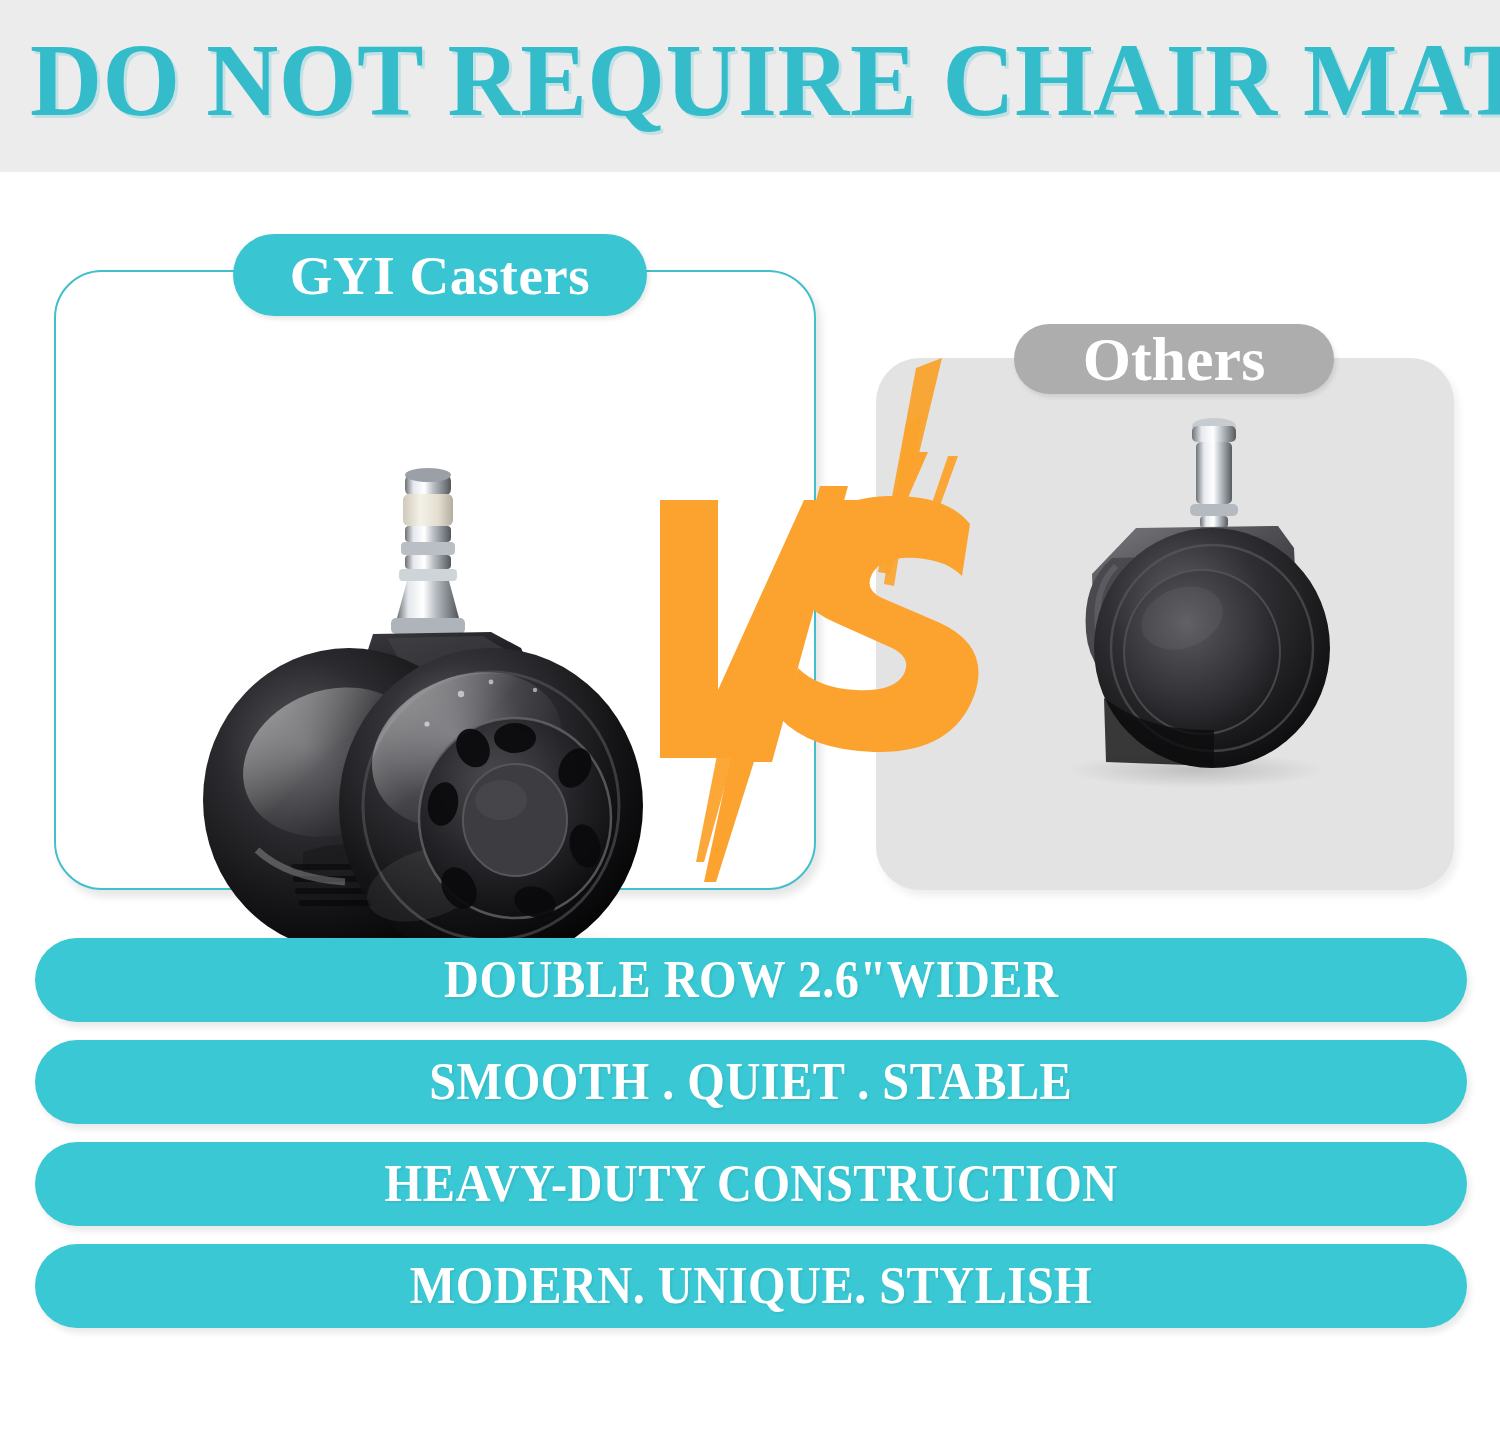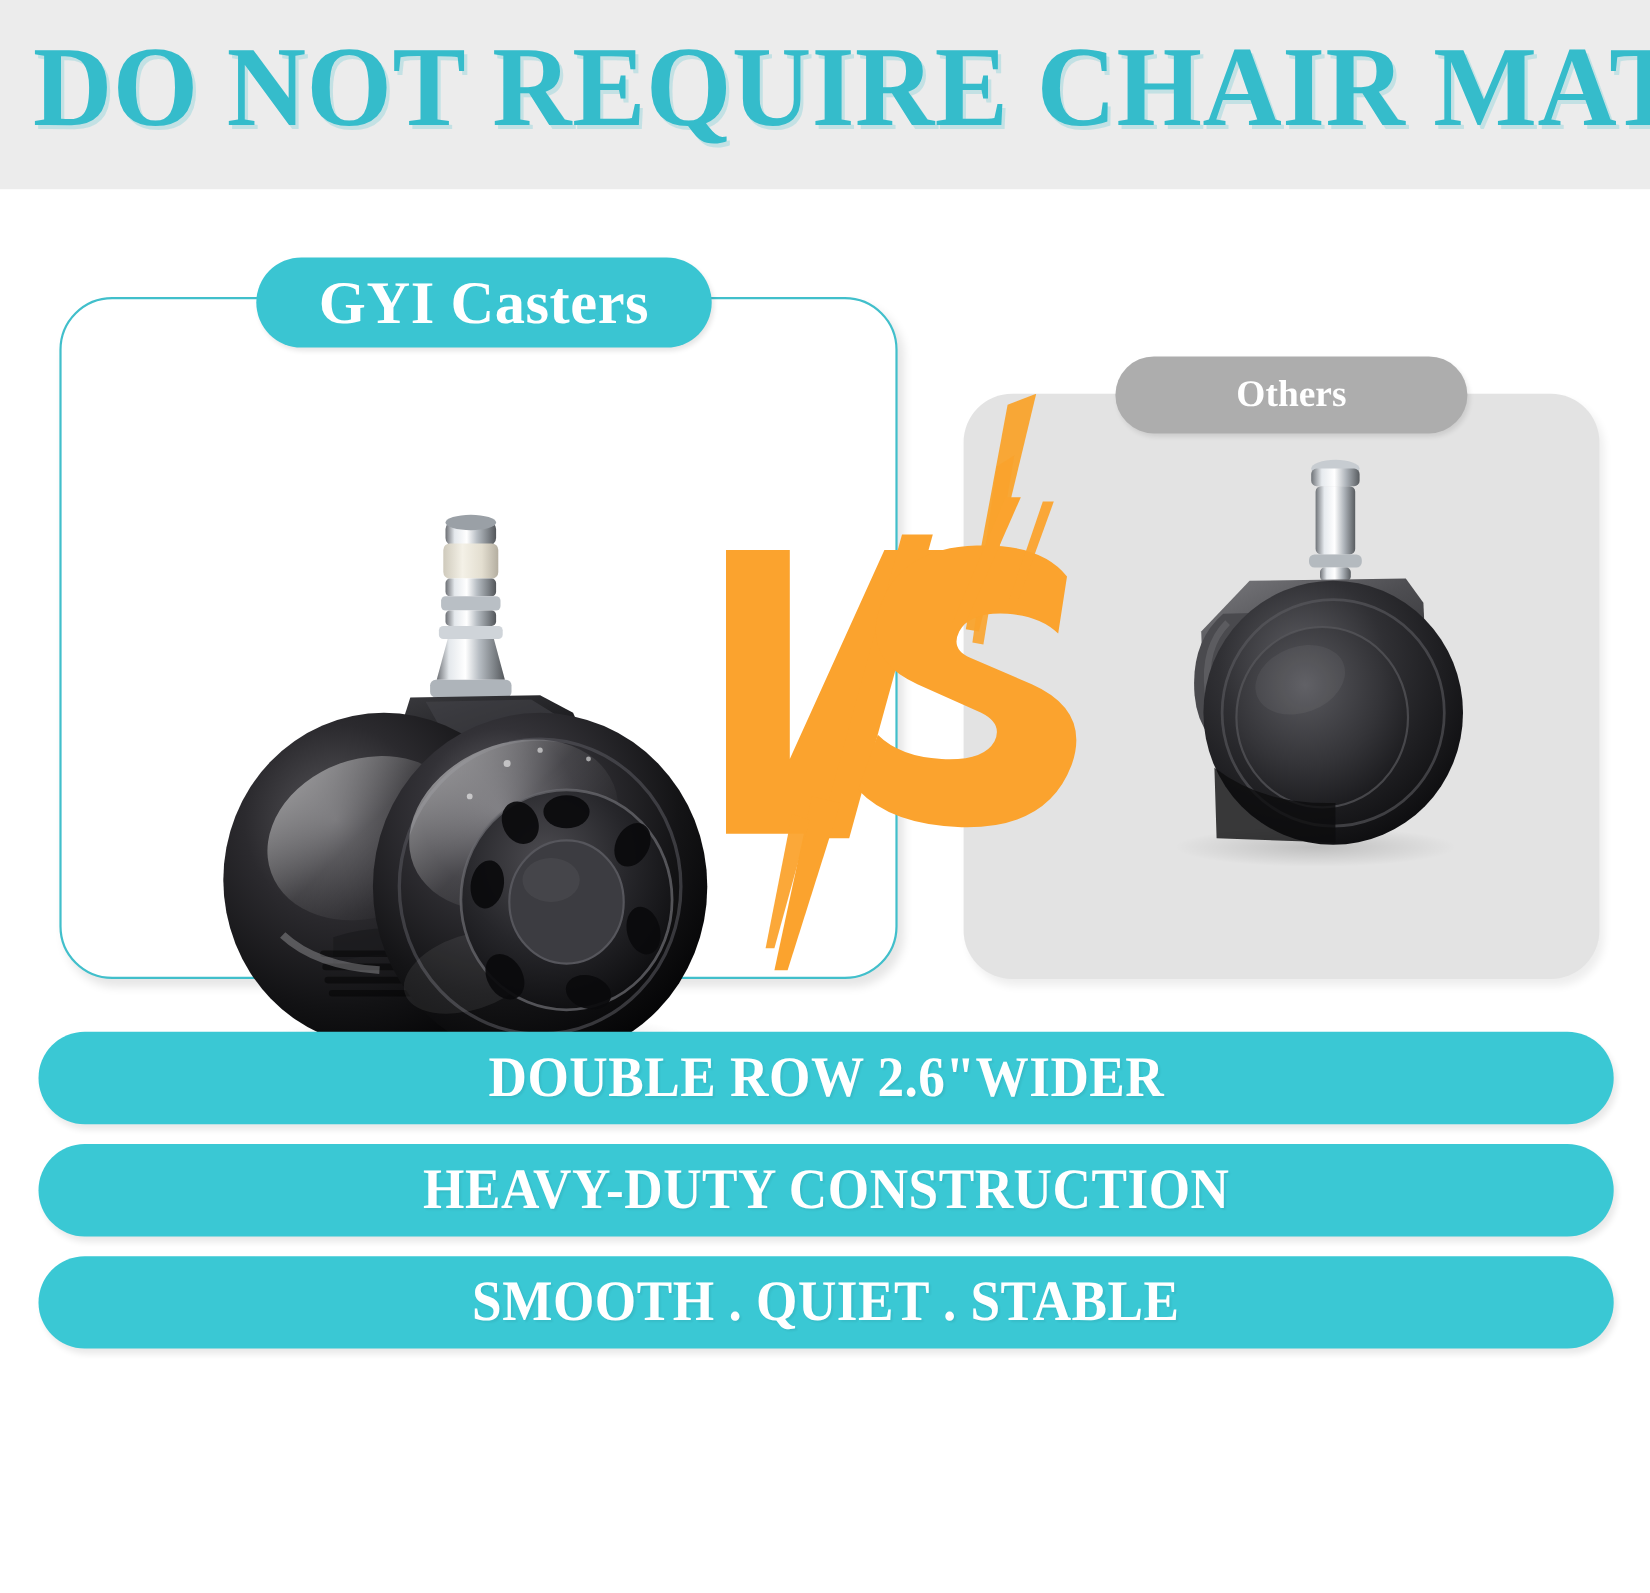--- a/index.html
+++ b/index.html
@@ -64,21 +64,21 @@
   }
   .badge-gyi{
     left:229px;top:62px;width:414px;height:82px;
     background:#3ac5d2;
     font-size:55px;
     letter-spacing:0.5px;
   }
   .badge-others{
     left:1010px;top:152px;width:320px;height:70px;
     background:#adadad;
-    font-size:34px;
+    font-size:62px;
   }
 
   
   .vs-wrap{
     position:absolute;left:648px;top:290px;width:350px;height:420px;
     pointer-events:none;
   }
   .vs-wrap svg{display:block;width:350px;height:420px;overflow:visible;}
 
   
@@ -323,20 +323,23 @@
       </svg>
     </div>
 
   </div>
 
   <div class="features">
     <div class="feature-bar">
       <span class="feature-text">DOUBLE ROW 2.6"WIDER</span>
     </div>
     <div class="feature-bar">
+      <span class="feature-text">SMOOTH . QUIET . STABLE</span>
+    </div>
+    <div class="feature-bar">
       <span class="feature-text">HEAVY-DUTY CONSTRUCTION</span>
     </div>
     <div class="feature-bar">
-      <span class="feature-text">SMOOTH . QUIET . STABLE</span>
+      <span class="feature-text">MODERN. UNIQUE. STYLISH</span>
     </div>
   </div>
 
 </div>
 
 </body></html>

